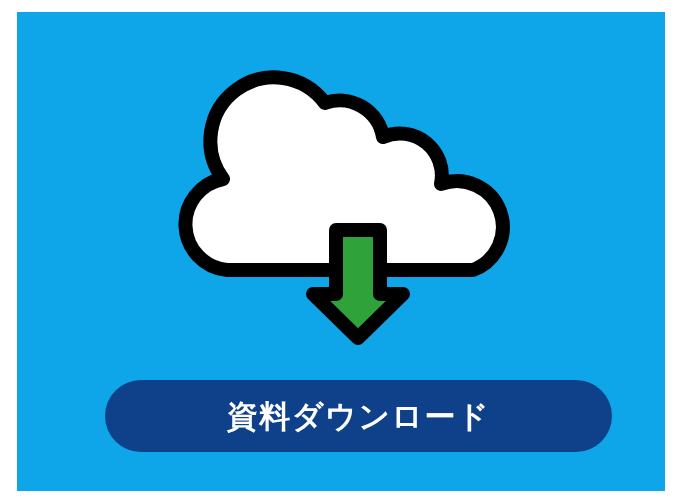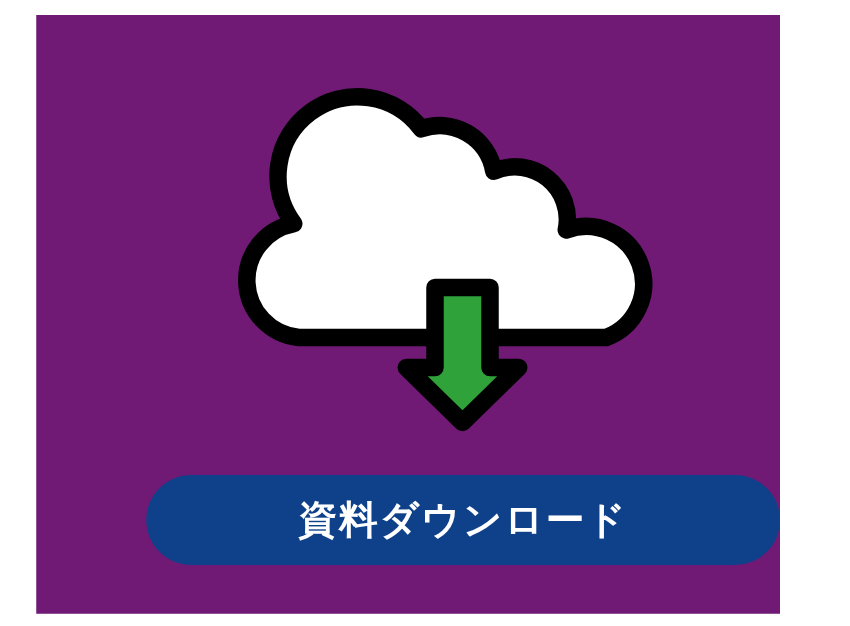--- a/index.html
+++ b/index.html
@@ -20,25 +20,25 @@
     left: 0;
     top: 0;
     width: 680px;
     height: 501px;
     background: #ffffff;
   }
 
   
   #green-panel {
     position: absolute;
-    left: 29px;
+    left: 17px;
     top: 12px;
-    width: 595px;
+    width: 648px;
     height: 479px;
-    background: #701a75;
+    background: #0ea5e9;
   }
 
   
   #illustration {
     position: absolute;
     left: 180px;
     top: 70px;
     width: 320px;
     height: 265px;
   }

